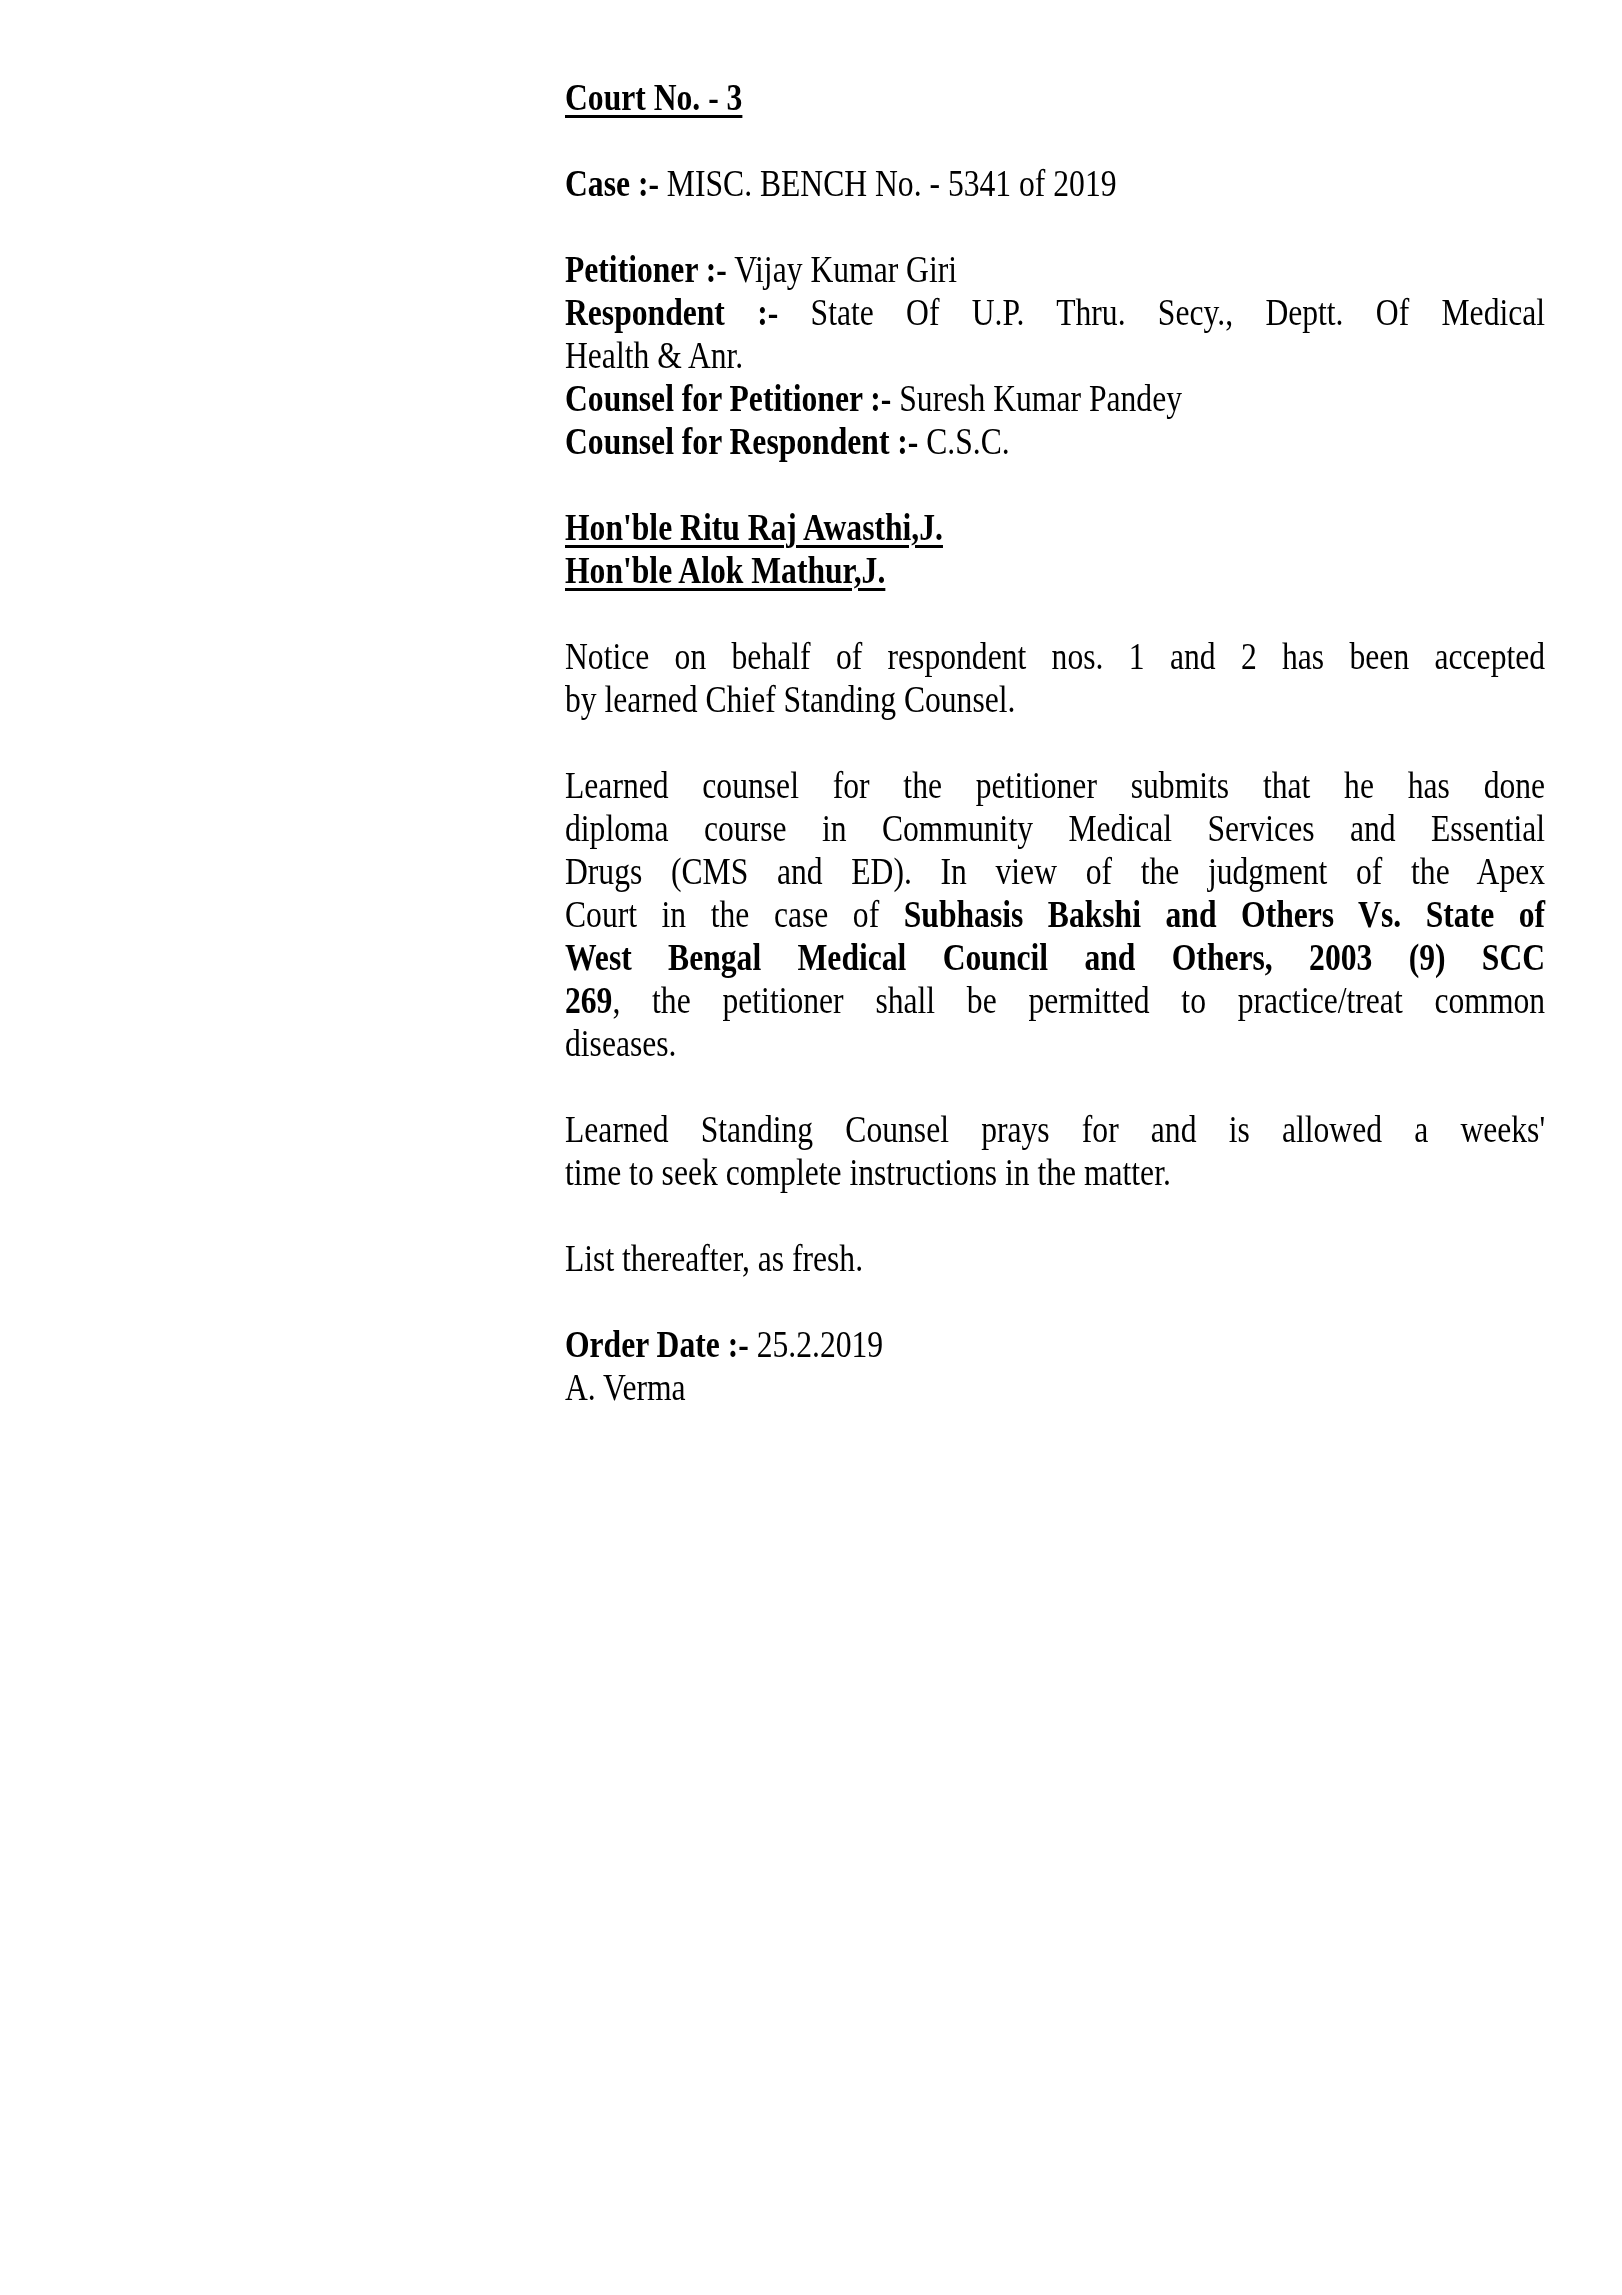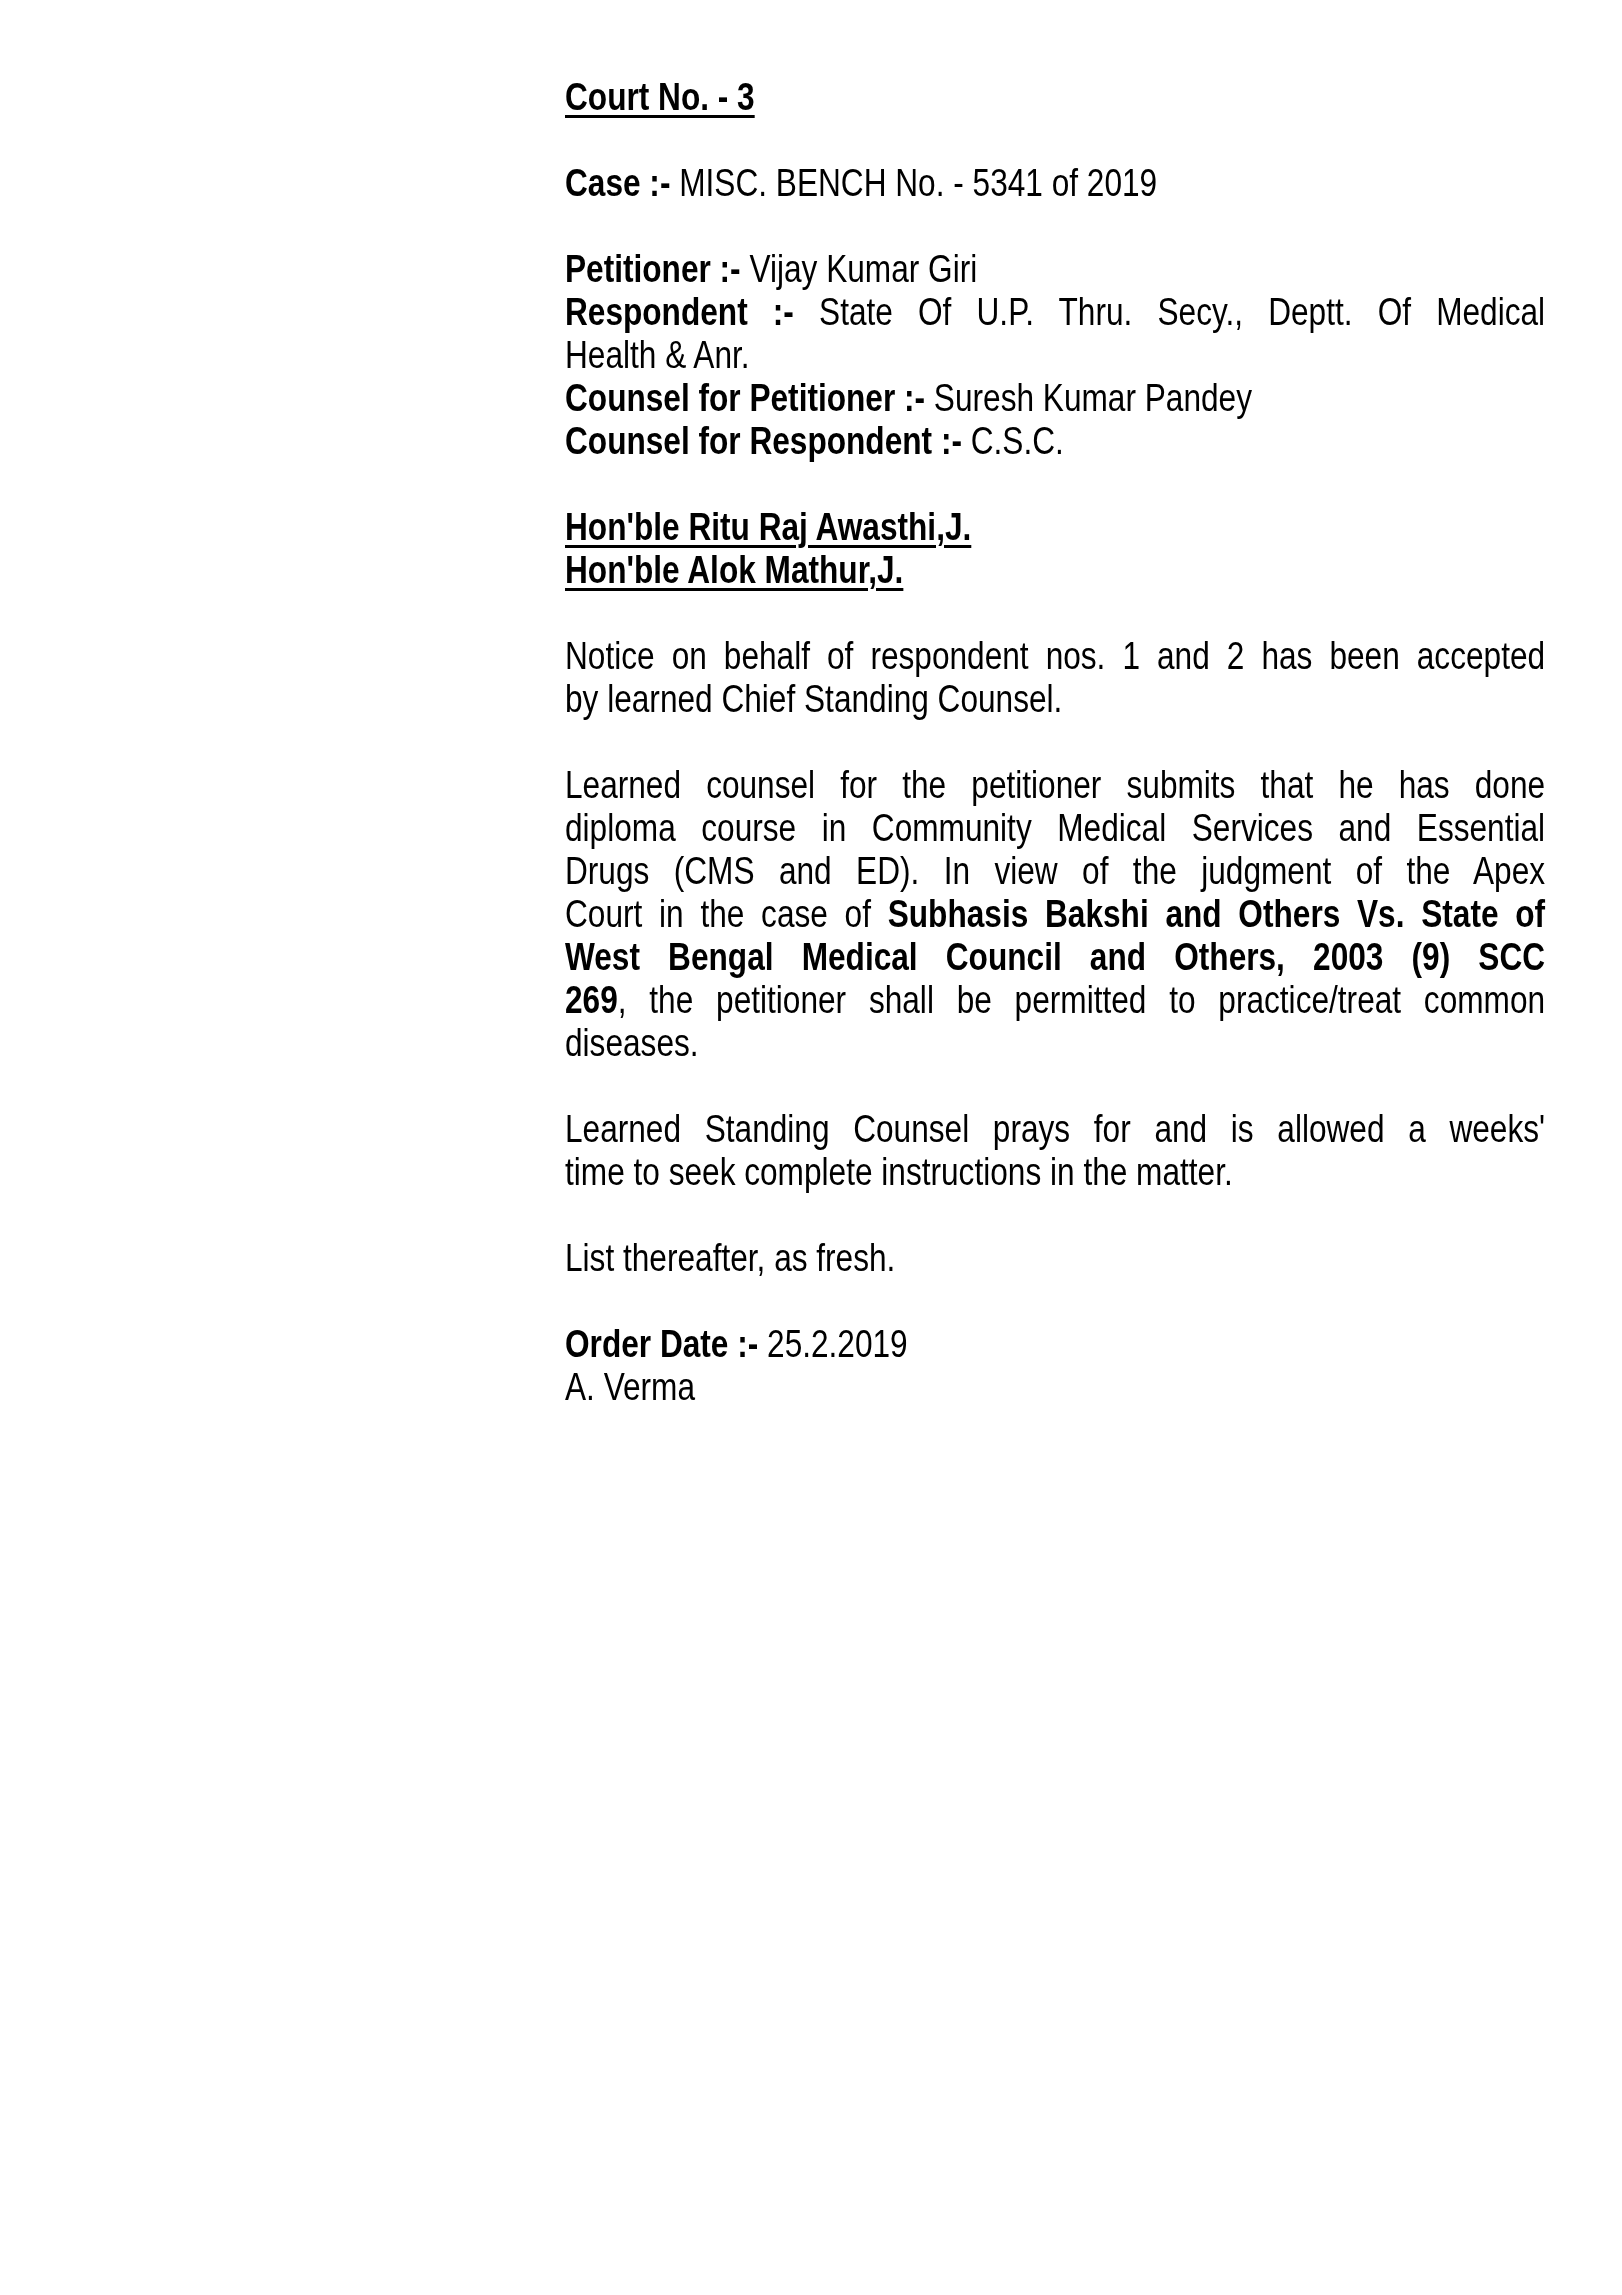--- a/index.html
+++ b/index.html
@@ -6,21 +6,21 @@
     margin: 0;
     padding: 0;
     background: #ffffff;
   }
   .page {
     position: relative;
     width: 1623px;
     height: 2295px;
     background: #ffffff;
     color: #000000;
-    font-family: Liberation Sans, sans-serif;
+    font-family: Liberation Serif, serif;
     overflow: hidden;
   }
   
   .content {
     position: absolute;
     left: 565px;
     top: 76px;
     width: 1178px;
     transform: scaleX(0.832);
     transform-origin: 0 0;

